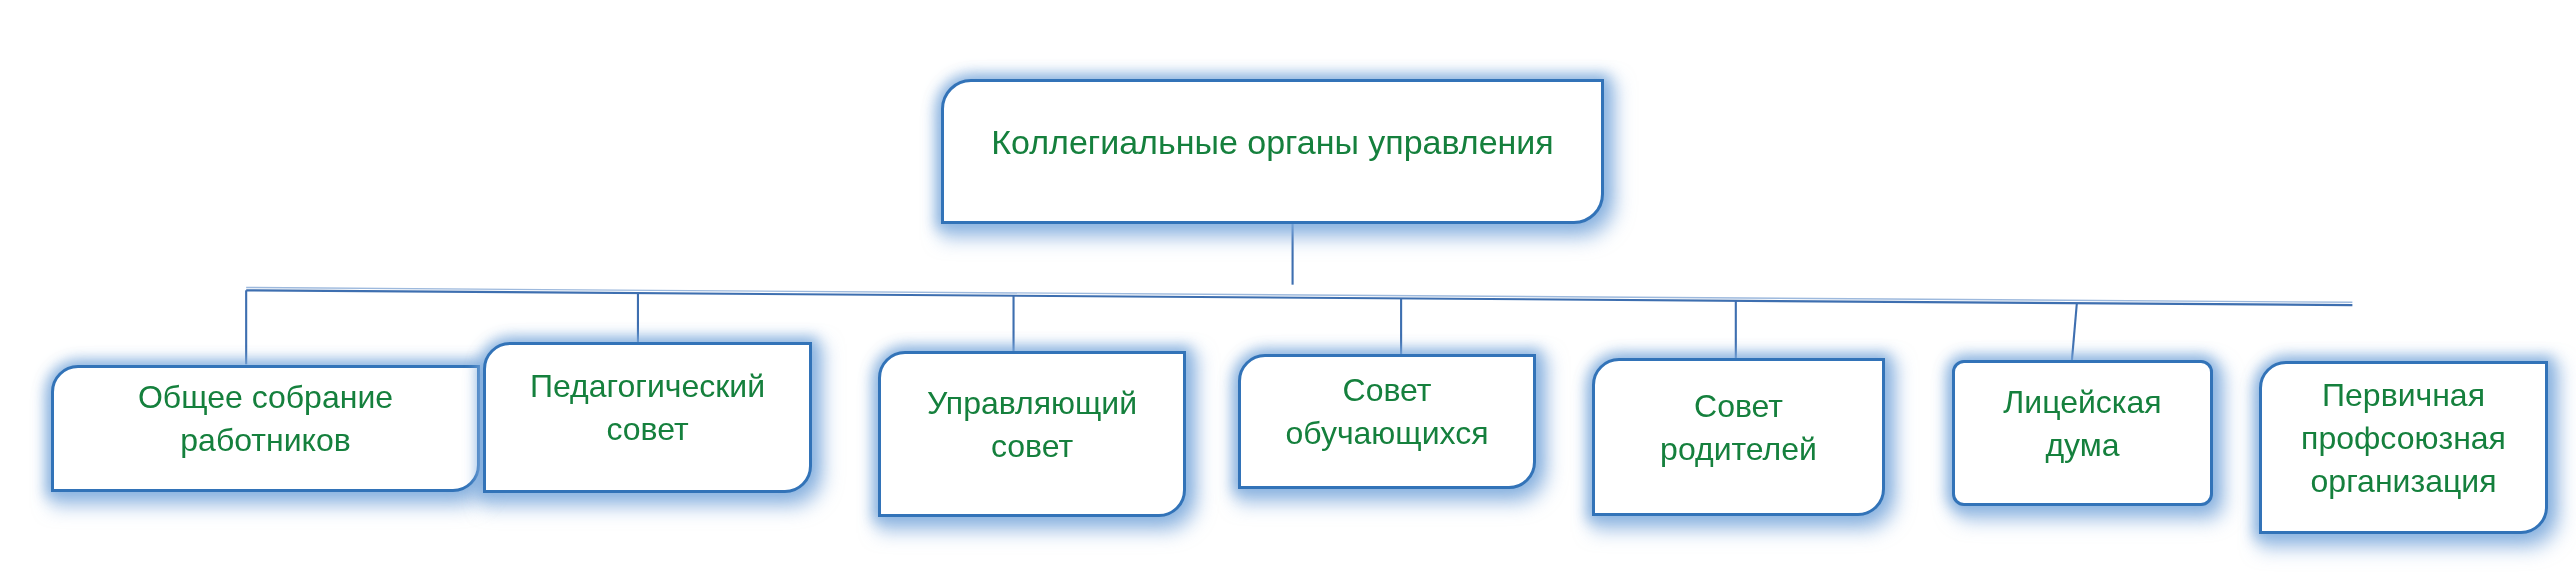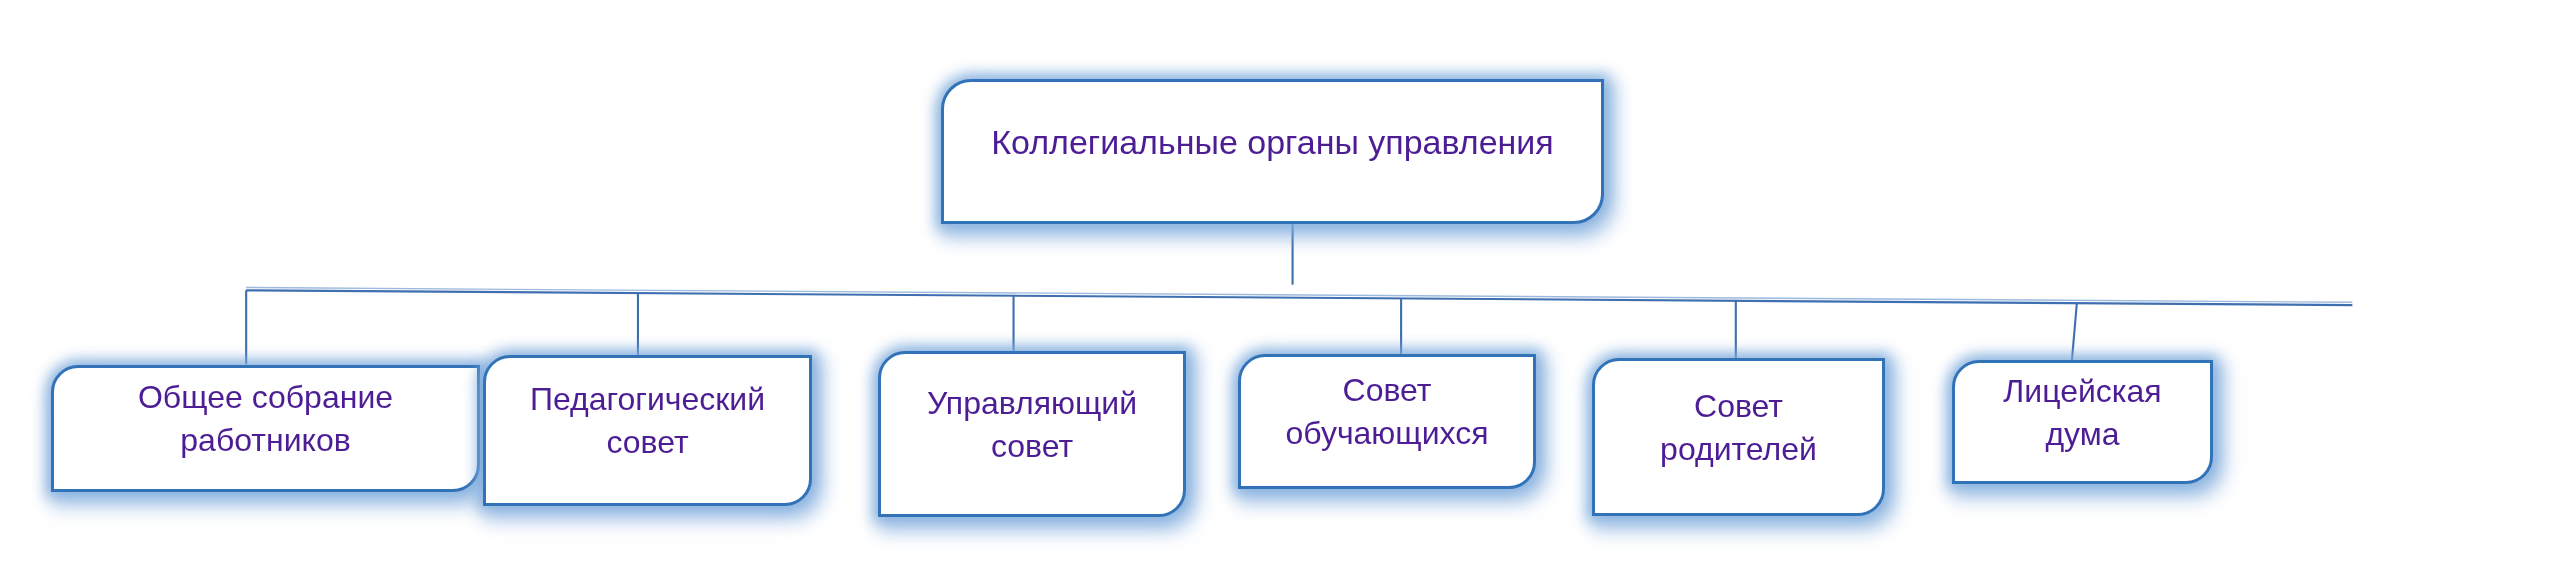--- a/index.html
+++ b/index.html
@@ -30,41 +30,41 @@
     border: 3.5px solid #3273b8;
     border-radius: 27px 0 27px 0;
     box-shadow:
       0 0 14px 5px rgba(125, 170, 220, 0.85),
       6.3px 9.2px 18.3px 6.3px rgba(125, 170, 220, 0.55);
     display: flex;
     flex-direction: column;
     align-items: center;
     justify-content: center;
     text-align: center;
-    color: #4c1d95;
+    color: #15803d;
     z-index: 2;
   }
   .node .label {
     white-space: pre-line;
     line-height: 1.34;
   }
   .node-top {
     left: 941px; top: 79px;
     width: 663px; height: 145px;
     font-size: 34px;
     padding-bottom: 18.3px;
     border-radius: 30px 0 30px 0;
   }
   .child { font-size: 32px; padding-bottom: 18.3px; }
   .b1 { left: 51px;   top: 365px; width: 429px; height: 127px; }
-  .b2 { left: 483px;  top: 355px; width: 329px; height: 151px; }
+  .b2 { left: 483px;  top: 342px; width: 329px; height: 151px; }
   .b3 { left: 863px; top: 351px; width: 308px; height: 166px; margin-left: 15px; }
   .b4 { left: 1238px; top: 354px; width: 298px; height: 135px; }
   .b5 { left: 1592px; top: 358px; width: 293px; height: 158px; }
-  .b6 { left: 1952px; top: 360px; width: 261px; height: 124px; }
+  .b6 { left: 1952px; top: 360px; width: 261px; height: 146px; border-radius: 12px; }
   .b7 { left: 2259px; top: 361px; width: 289px; height: 173px; }
 </style>
 </head>
 <body>
 
 <div class="canvas">
 
   <svg class="lines" viewBox="0 0 3653 816" xmlns="http://www.w3.org/2000/svg">
 
     <line x1="348" y1="408" x2="3337" y2="429" stroke="#9db9dd" stroke-width="2"></line>
@@ -107,15 +107,20 @@
   <div class="node child b5">
     <span class="label">Совет
 родителей</span>
   </div>
 
   <div class="node child b6">
     <span class="label">Лицейская
 дума</span>
   </div>
 
+  <div class="node child b7">
+    <span class="label">Первичная
+профсоюзная
+организация</span>
+  </div>
 
 </div>
 
 
 </body></html>

